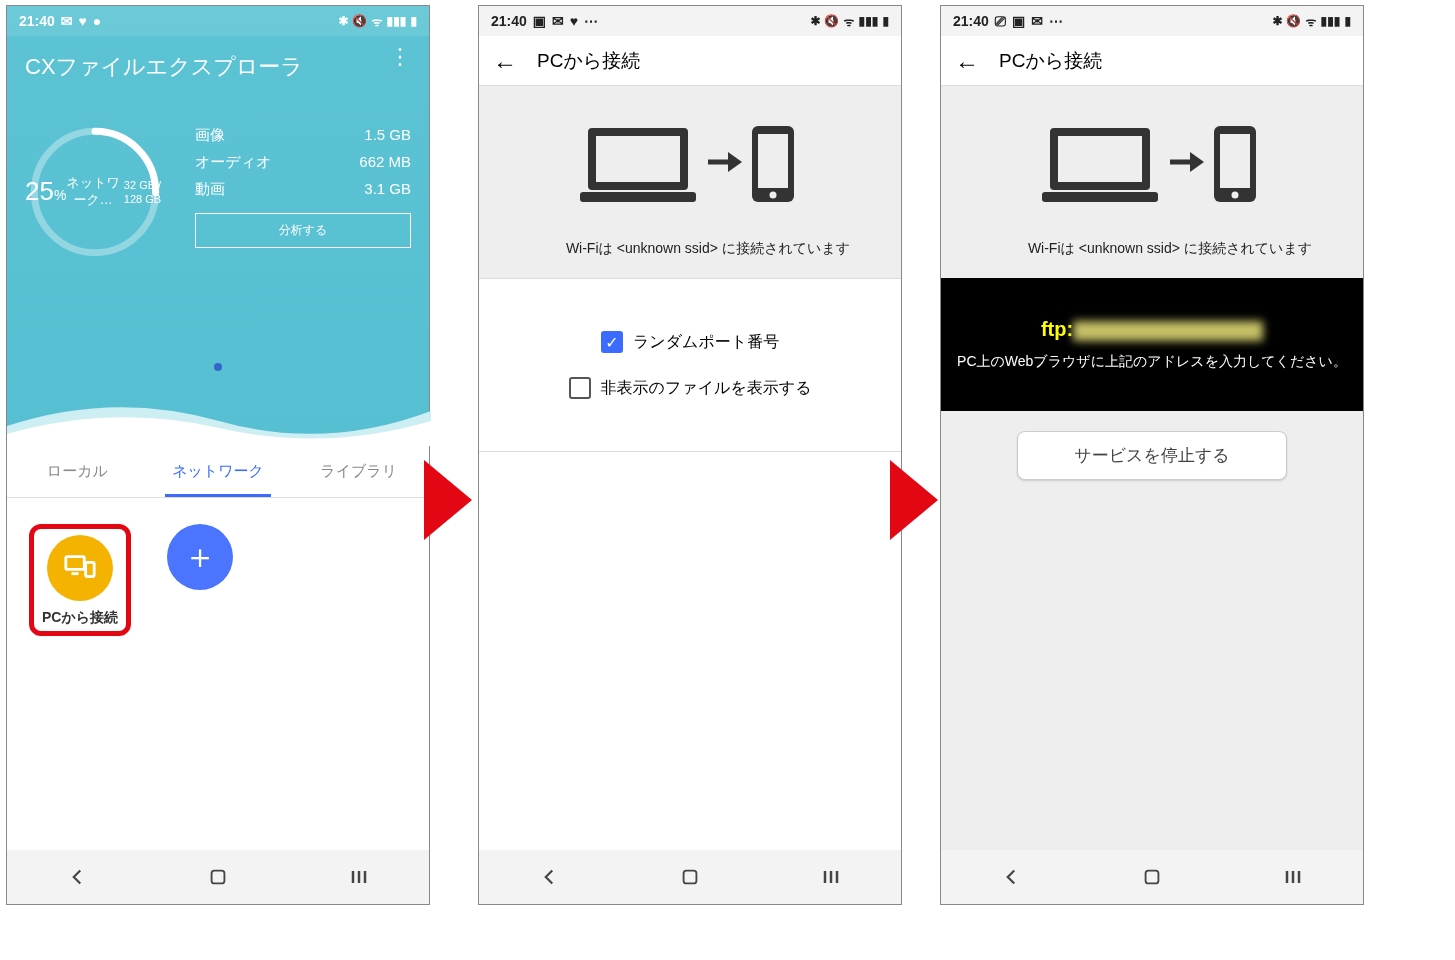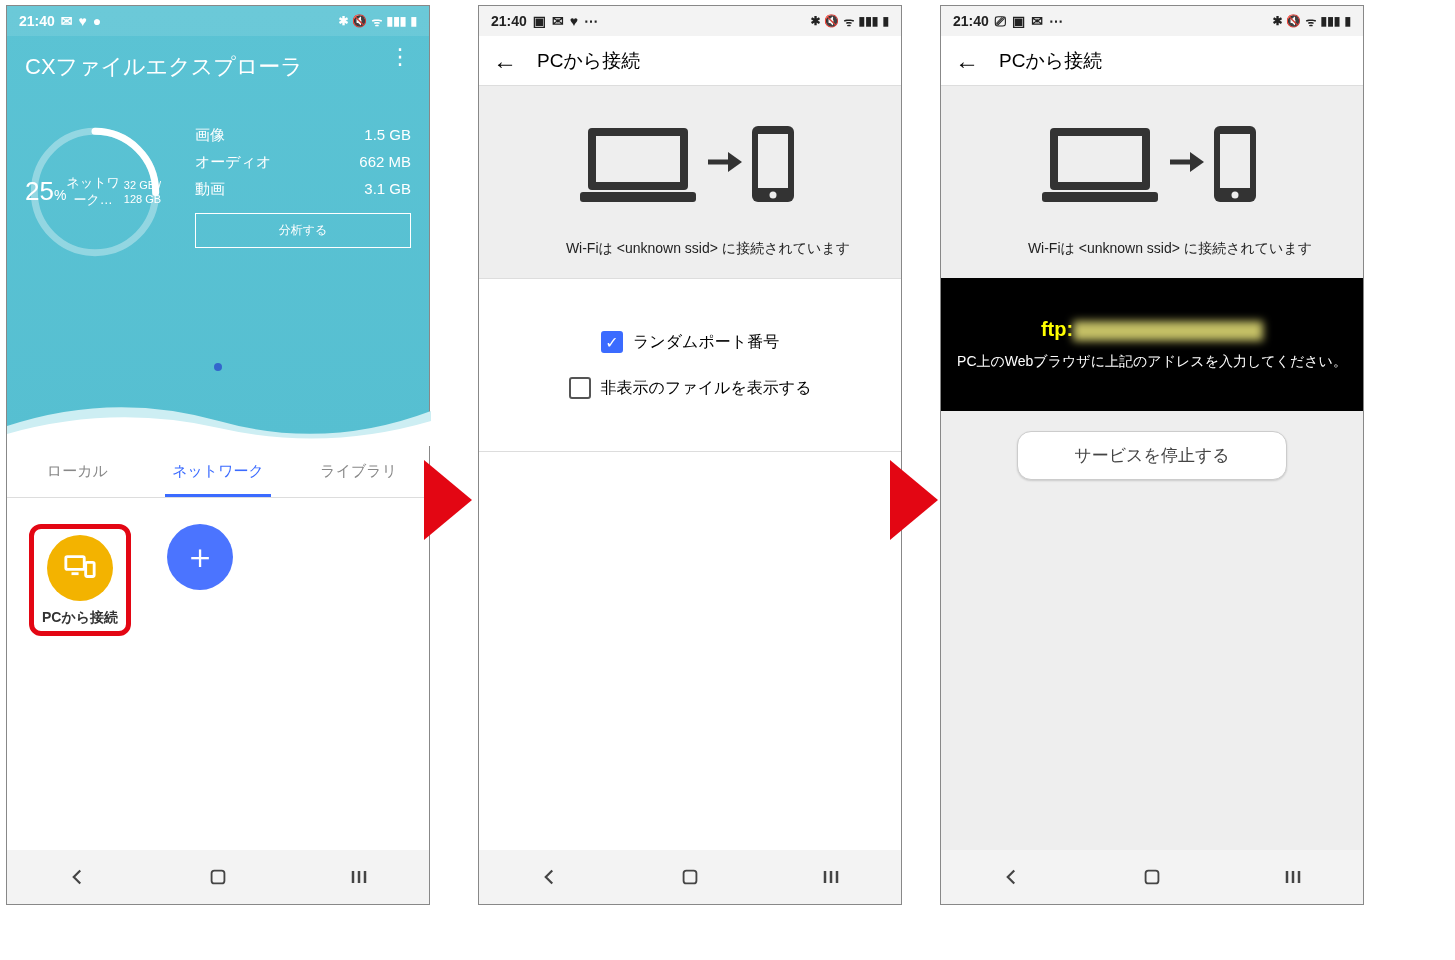--- a/index.html
+++ b/index.html
@@ -55,21 +55,21 @@
   .subhead .title { font-size:19px;}
   .gray-panel { background:#eee; padding:36px 0 20px; text-align:center; border-bottom:1px solid #ddd;}
   .devices-svg-wrap { display:flex; justify-content:center; margin-bottom:30px;}
   .wifi-info { font-size:14px; color:#222;margin-left:36px;}
   .options { background:#fff; padding:40px 0; border-bottom:1px solid #ddd;}
   .opt-row { display:flex; align-items:center; justify-content:center; gap:10px; padding:12px 0; font-size:16px;}
   .chk { width:22px; height:22px; border:2px solid #555; display:inline-flex; align-items:center; justify-content:center; border-radius:3px;}
   .chk.checked { background:#3b6bff; border-color:#3b6bff; color:#fff;}
   .lower-gray { background:#eee; flex:1; padding-top:36px; display:flex; flex-direction:column; align-items:center;}
   .start-btn-frame { border:5px solid #e30613; border-radius:12px; padding:12px 10px;}
-  .white-btn { background:#fff; border:1px solid #ccc; padding:12px 56px; font-size:17px; color:#3b6bff; border-radius:14px; box-shadow: 0 1px 2px rgba(0,0,0,.15);}
+  .white-btn { background:#fff; border:1px solid #ccc; padding:12px 56px; font-size:17px; color:#3b6bff; border-radius:8px; box-shadow: 0 1px 2px rgba(0,0,0,.15);}
   .white-btn.gray-text { color:#444;}
   
   .black-panel { background:#000; color:#fff; padding:40px 14px; text-align:center;}
   .ftp-line { font-size:20px; font-weight:bold;}
   .ftp-prefix { color:#ffff00;}
   .ftp-blur { background:#c5c066; color:#c5c066; display:inline-block; width:190px; height:20px; filter: blur(4px); vertical-align:middle;}
   .black-panel .hint { font-size:14px; margin-top:12px;text-align:center;}
   .phone-column { display:flex; flex-direction:column; height:100%;}
   .p23-body { flex:1; display:flex; flex-direction:column; background:#eee;}
   

